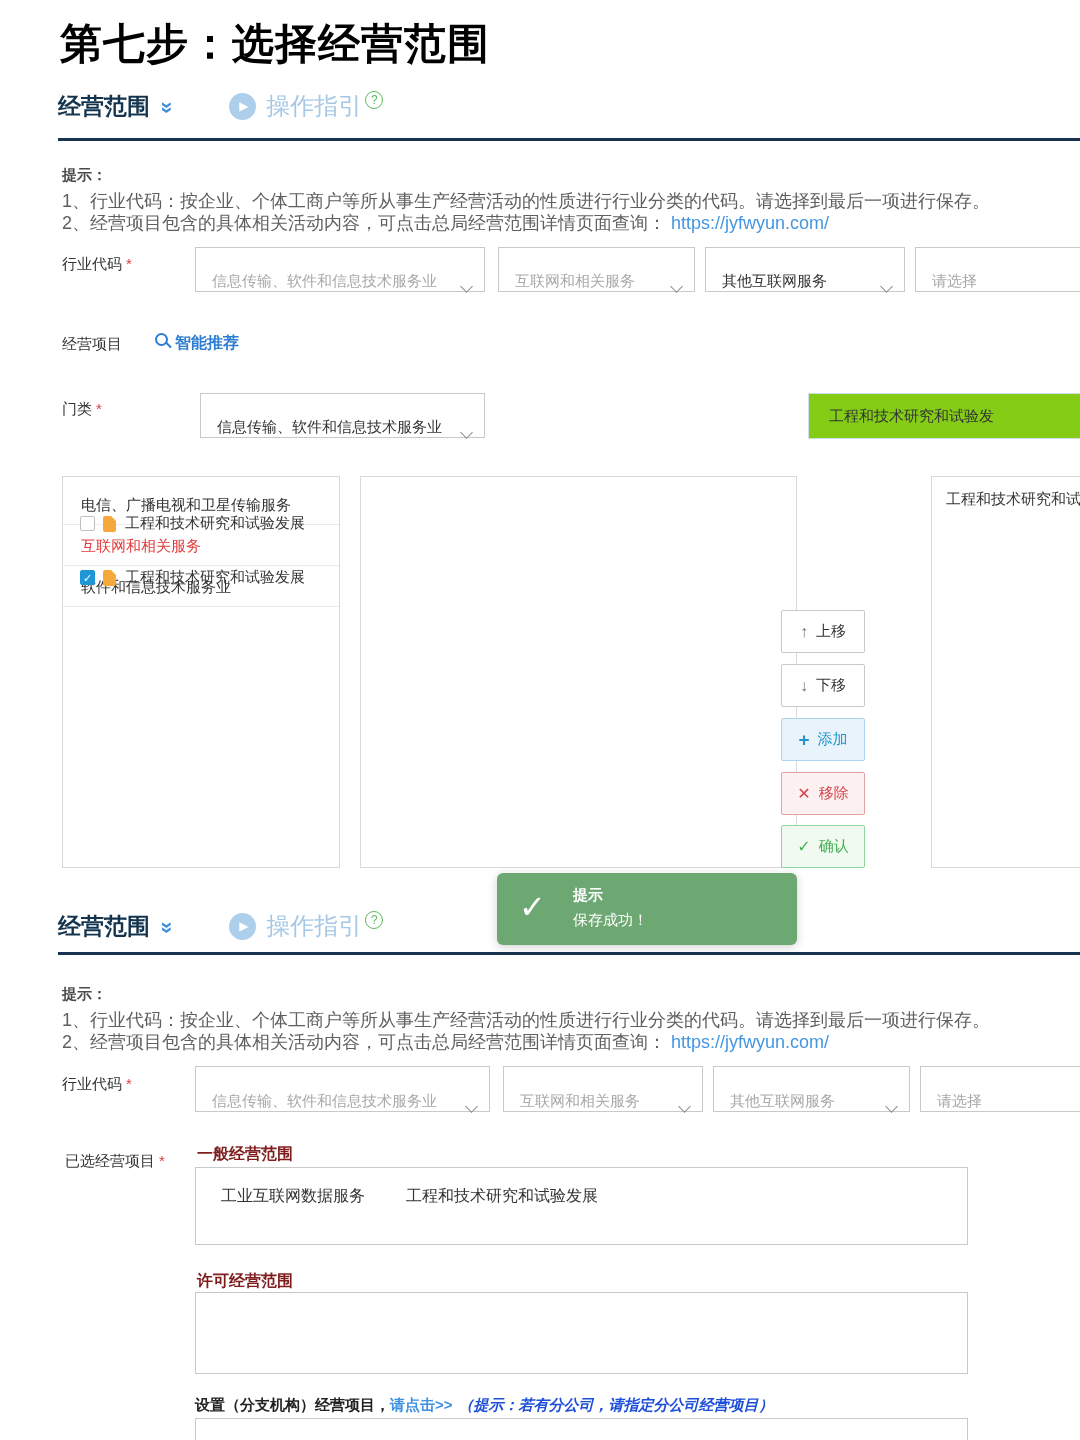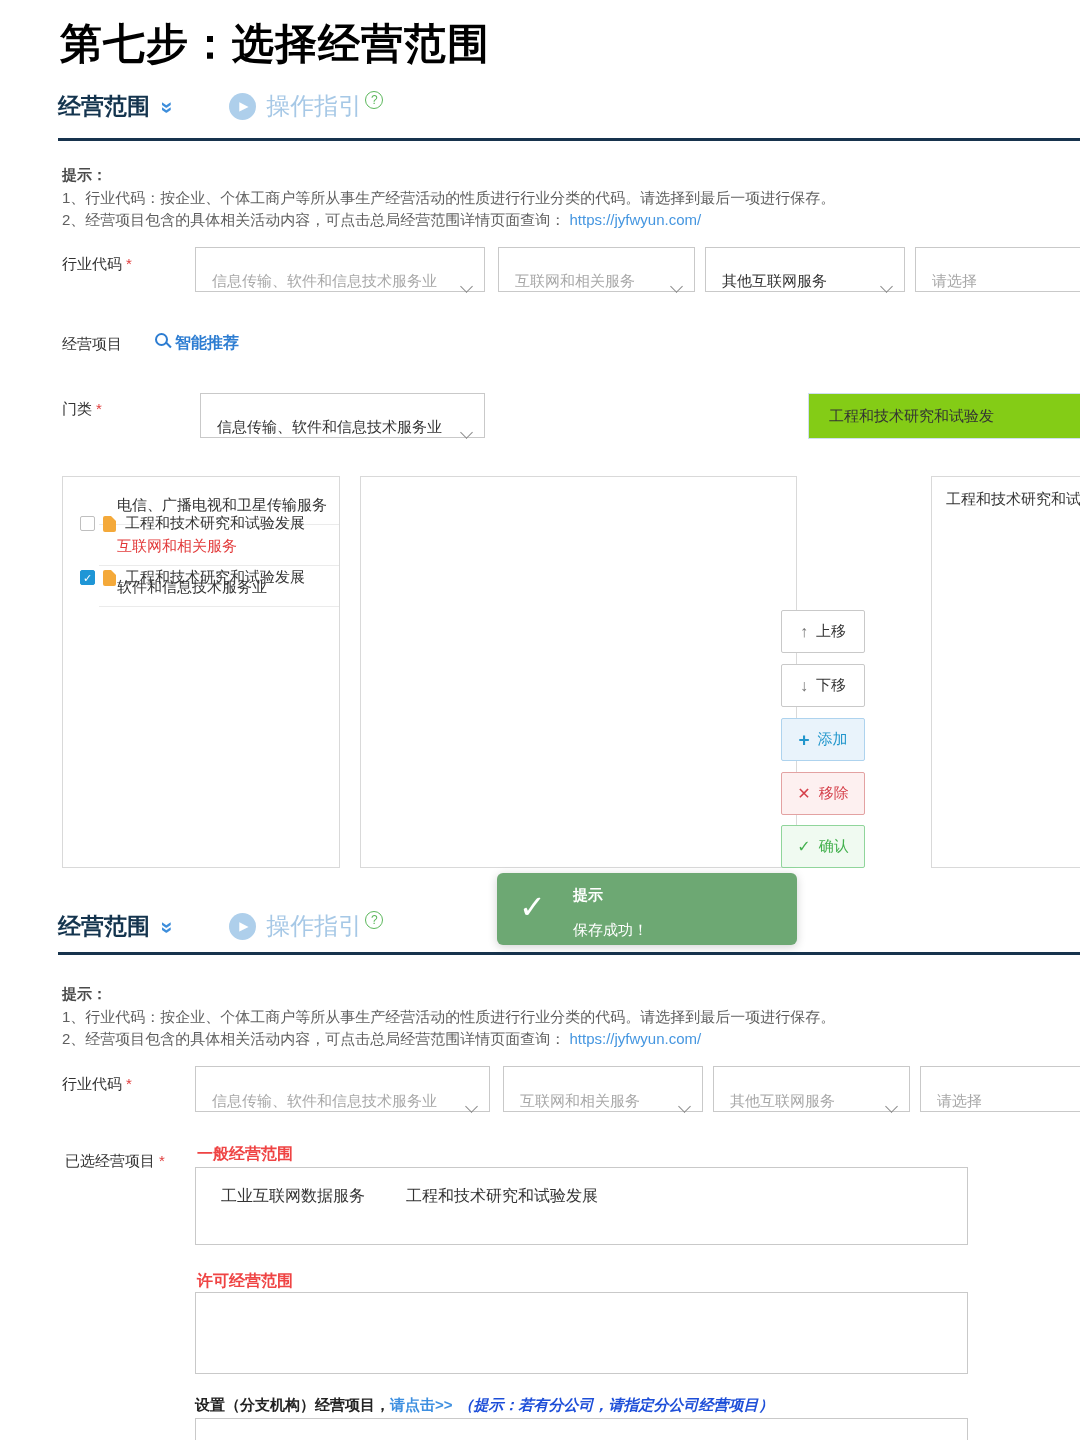--- a/index.html
+++ b/index.html
@@ -20,21 +20,21 @@
   .guide-group { display:flex; align-items:center; margin-left:58px; }
   .play { width:27px; height:27px; border-radius:50%; background:#aecfeb; color:#fff; display:flex; align-items:center; justify-content:center; font-size:12px; padding-left:2px; }
   .guide-text { font-size:24px; color:#a6c8e6; margin-left:10px; }
   .help { width:18px; height:18px; border:1px solid #5cb85c; border-radius:50%; color:#5cb85c; font-size:12px; line-height:16px; text-align:center; margin-left:3px; margin-top:-12px; }
 
   .divider { left:18px; width:1062px; height:3px; background:#17334d; }
   #div1 { top:138px; } #div2 { top:952px; }
 
   
   .tips-heading { font-size:15px; font-weight:bold; color:#4a4a4a; }
-  .tips-line { font-size:15px; color:#5f5f5f; }
+  .tips-line { font-size:18px; color:#5f5f5f; }
   .link { color:#4596e0; }
   #tips1h { left:22px; top:166px; } #tips1a { left:22px; top:189px; } #tips1b { left:22px; top:211px; }
   #tips2h { left:22px; top:985px; } #tips2a { left:22px; top:1008px; } #tips2b { left:22px; top:1030px; }
 
   .field-label { font-size:15px; color:#333; }
   .req { color:#e03c3c; margin-left:4px; font-size:15px; }
 
   
   .sel { border:1px solid #c9c9c9; background:#fff; display:flex; align-items:flex-end; justify-content:space-between; padding:0 13px 0 16px; font-size:15px; color:#333; height:45px; }
   .sel.ph { color:#a8a8a8; }
@@ -51,21 +51,21 @@
   .mag { width:13px; height:13px; border:2px solid #2d7dd2; border-radius:50%; position:relative; }
   .mag::after { content:''; position:absolute; width:7px; height:2px; background:#2d7dd2; transform:rotate(45deg); right:-6px; bottom:-2px; }
   .smart-text { font-size:16px; font-weight:bold; color:#2d7dd2; margin-left:7px; }
 
   #catLabel { left:22px; top:400px; }
   #catSel { left:160px; top:393px; width:285px; }
   #catTag { left:768px; top:393px; width:312px; height:46px; background:#84cc16; border:1px solid #cfdff0; display:flex; align-items:center; padding-left:20px; font-size:15px; color:#333; }
 
   
   .panel { border:1px solid #d9d9d9; background:#fff; top:476px; height:392px; }
-  #leftPanel { left:22px; width:278px; padding-top:7px;padding-left:36px; }
+  #leftPanel { left:22px; width:278px; padding-top:7px; }
   .litem { height:41px; line-height:41px; padding:0 18px; font-size:15px; color:#333; border-bottom:1px solid #ebebeb; white-space:nowrap; overflow:hidden; cursor:pointer; }
   .litem.active { color:#e23a3a; }
   #midPanel { left:320px; width:437px; }
   .mrow { position:absolute; left:40px; display:flex; align-items:center; cursor:pointer; }
   #mrow0 { top:514px; } #mrow1 { top:568px; }
   .cb { width:15px; height:15px; border:1px solid #bfbfbf; border-radius:2px; background:#fff; font-size:11px; line-height:14px; text-align:center; color:#fff; }
   .cb.on { background:#1f96d6; border-color:#1f96d6; font-weight:bold; }
   .doc { width:13px; height:16px; background:#f4a93a; border-radius:2px; position:relative; margin-left:8px; }
   .doc::before { content:''; position:absolute; top:0; right:0; border-top:5px solid #fff; border-left:5px solid transparent; }
   .mrow-label { font-size:15px; color:#333; margin-left:9px; }
@@ -79,31 +79,31 @@
   #btnAdd .bicon { color:#2196cc; font-weight:bold; font-size:19px; }
   #btnRemove { top:772px; background:#fdf0f0; border-color:#e3a2a2; color:#d5404a; }
   #btnRemove .bicon { color:#d5404a; font-weight:bold; }
   #btnConfirm { top:825px; background:#f0faf1; border-color:#90d59b; color:#43b04e; }
   #btnConfirm .bicon { color:#43b04e; font-weight:bold; }
 
   
   #toast { left:457px; top:873px; width:300px; height:72px; background:#6da873; border-radius:6px; box-shadow:0 2px 10px rgba(0,0,0,0.18); z-index:20; color:#fff; }
   #toast .tcheck { position:absolute; left:22px; top:15px; font-size:32px; font-weight:bold; }
   #toast .ttitle { position:absolute; left:76px; top:13px; font-size:15px; font-weight:bold; }
-  #toast .tmsg { position:absolute; left:76px; top:48px; font-size:15px; }
+  #toast .tmsg { position:absolute; left:76px; top:38px; font-size:15px; }
 
   
   #icLabel2 { left:22px; top:1075px; }
   #ic2s0 { left:155px; top:1066px; width:295px; height:46px; }
   #ic2s1 { left:463px; top:1066px; width:200px; height:46px; }
   #ic2s2 { left:673px; top:1066px; width:197px; height:46px; }
   #ic2s3 { left:880px; top:1066px; width:200px; height:46px; }
 
   #selProjLabel { left:25px; top:1152px; }
-  .sub-title { font-size:16px; font-weight:bold; color:#ef4444; }
+  .sub-title { font-size:16px; font-weight:bold; color:#7f1d1d; }
   #genTitle { left:157px; top:1144px; }
   .box { border:1px solid #c9c9c9; background:#fff; left:155px; width:773px;padding-left:31px; }
   #genBox { top:1167px; height:78px; }
   .gen-item { position:absolute; top:18px; font-size:16px; color:#333; }
   #genItem0 { left:25px; } #genItem1 { left:210px; }
   #licTitle { left:157px; top:1271px; }
   #licBox { top:1292px; height:82px; }
   #branchRow { left:155px; top:1396px; font-size:15px; }
   .branch-text { font-weight:bold; color:#222; }
   .branch-link { font-weight:bold; color:#3d8fe0; cursor:pointer; }

